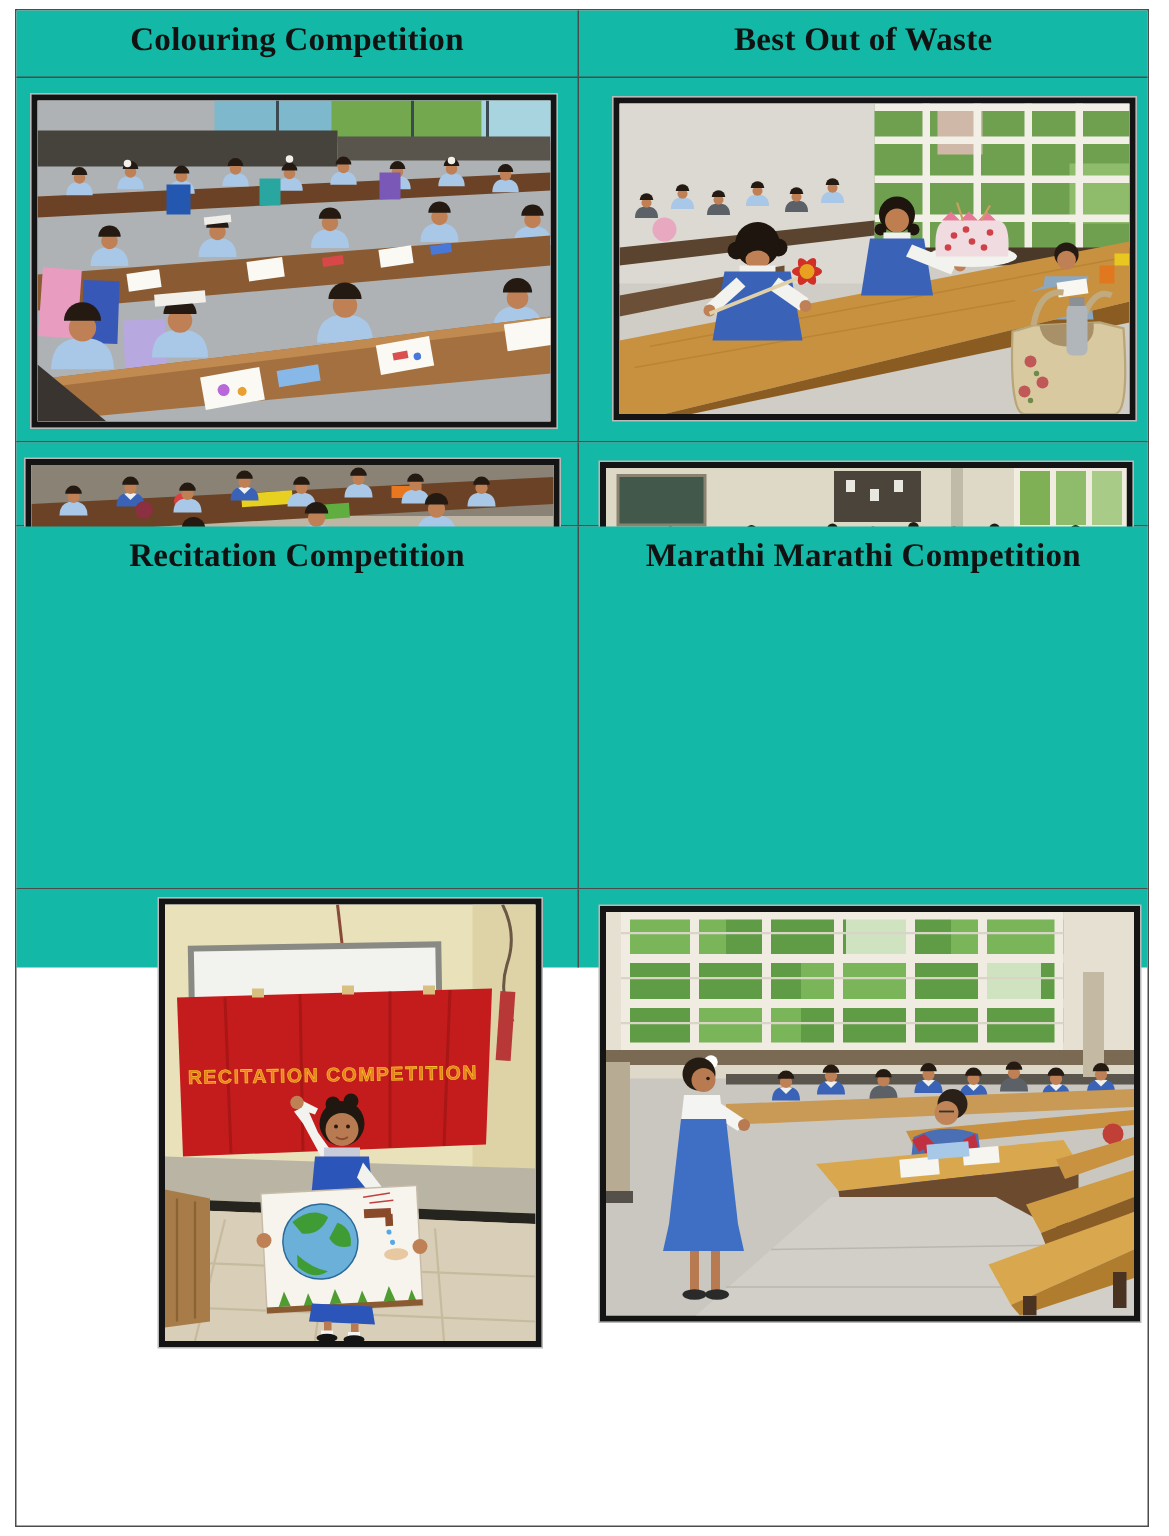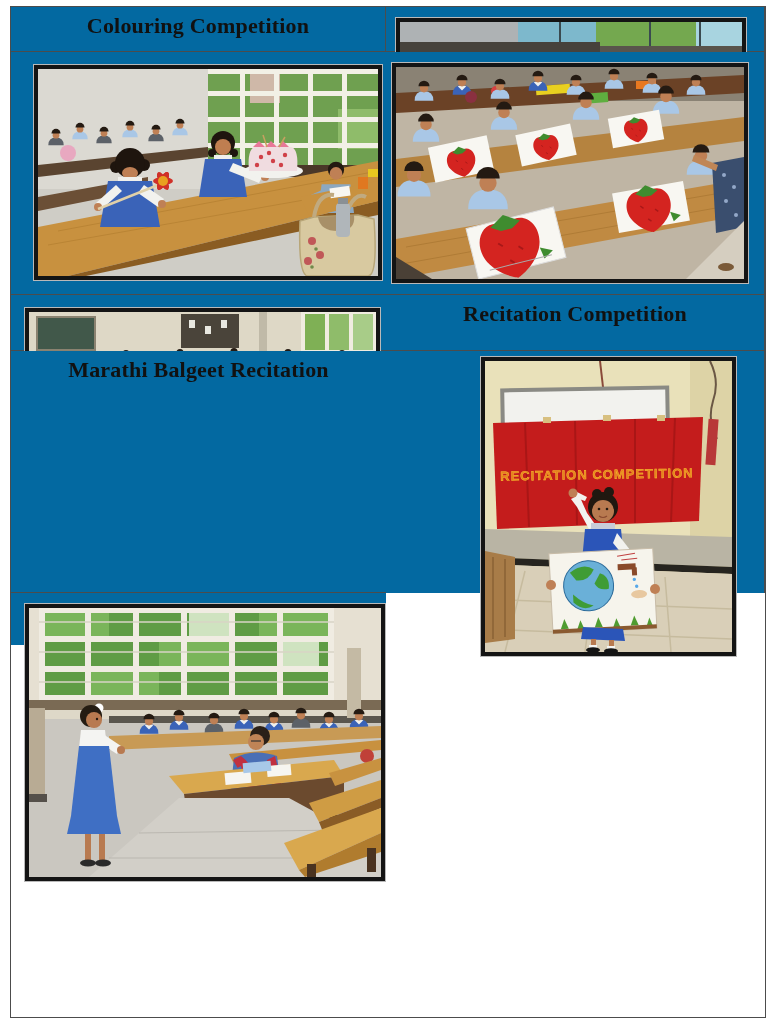--- a/index.html
+++ b/index.html
@@ -1,19 +1,19 @@
 <!DOCTYPE html>
 <html><head>
 <meta charset="utf-8">
 <style>
   html,body{margin:0;padding:0;background:#ffffff;}
   body{width:779px;height:1024px;position:relative;font-family:"Liberation Serif",serif;}
   .doc-table{position:absolute;left:10px;top:6px;width:756px;height:1012px;border:1px solid #4c4c4c;
     display:grid;grid-template-columns:375px 379px;grid-template-rows:45px 243px 56px 242px 52px 372px;box-sizing:border-box;}
-  .cell{border-right:1px solid #4c4c4c;border-bottom:1px solid #4c4c4c;position:relative;background:#0369a1;}
+  .cell{border-right:1px solid #4c4c4c;border-bottom:1px solid #4c4c4c;position:relative;background:#14b8a6;}
   .cell.last-col{border-right:none;}
   .cell.last-row{border-bottom:none;}
   .title-cell{display:flex;justify-content:center;align-items:flex-start;padding-top:6px;}
   .title-text{font-weight:bold;font-size:22px;color:#111;letter-spacing:.2px;white-space:nowrap;}
   .photo-frame{position:absolute;border:4px solid #141414;background:#fff;box-sizing:border-box;box-shadow:0 0 0 1px #b9b9b9;}
   .photo-frame svg{display:block;width:100%;height:100%;}
   #ph-colouring{left:10px;top:11px;width:350px;height:222px;}
   #ph-waste{left:23px;top:13px;width:348px;height:215px;}
   #ph-collage{left:6px;top:11px;width:356px;height:220px;}
   #ph-clay{left:14px;top:13px;width:355px;height:208px;}
@@ -53,20 +53,23 @@
         </g>
       </g>
   </defs>
 </svg>
 
 <div class="doc-table">
 
   <div class="cell title-cell">
     <span class="title-text">Colouring Competition</span>
   </div>
+  <div class="cell title-cell last-col">
+    <span class="title-text">Best Out of Waste</span>
+  </div>
 
   <div class="cell">
     <div class="photo-frame" id="ph-colouring">
       <svg viewBox="0 0 342 214" preserveAspectRatio="none" aria-label="children colouring at classroom desks">
         <rect width="342" height="214" fill="#aeb2b4"></rect>
         <rect x="118" width="224" height="30" fill="#7db8cc"></rect>
           <rect x="196" width="100" height="28" fill="#74a84f"></rect>
           <rect x="296" width="46" height="28" fill="#a8d4e0"></rect>
         <g stroke="#3a4a50" stroke-width="2">
             <line x1="160" y1="0" x2="160" y2="28"></line>
@@ -455,21 +458,21 @@
         <path d="M0,196 L70,186 L74,200 L0,200 Z" fill="#8a5c30"></path>
         <path d="M290,200 L347,190 L347,200 Z" fill="#8a5c30"></path>
       </svg>
     </div>
   </div>
 
   <div class="cell title-cell">
     <span class="title-text">Recitation Competition</span>
   </div>
   <div class="cell title-cell last-col">
-    <span class="title-text">Marathi Balgeet Recitation</span>
+    <span class="title-text">Marathi Marathi Competition</span>
   </div>
 
   <div class="cell last-row">
     <div class="photo-frame" id="ph-recitation">
       <svg viewBox="0 0 247 291" preserveAspectRatio="none" aria-label="girl holding earth save-water poster before red banner">
         <rect width="247" height="291" fill="#e9e1ba"></rect>
         <rect x="205" width="42" height="291" fill="#ddd3a6"></rect>
         <path d="M225,0 Q235,20 228,40 Q222,60 232,78" stroke="#6a5744" stroke-width="2" fill="none"></path>
         <line x1="115" y1="0" x2="118" y2="26" stroke="#8a4a3a" stroke-width="2"></line>
         <rect x="18" y="28" width="165" height="92" fill="#f2f2ee" stroke="#8a8a84" stroke-width="4" transform="rotate(-1 100 74)"></rect>

